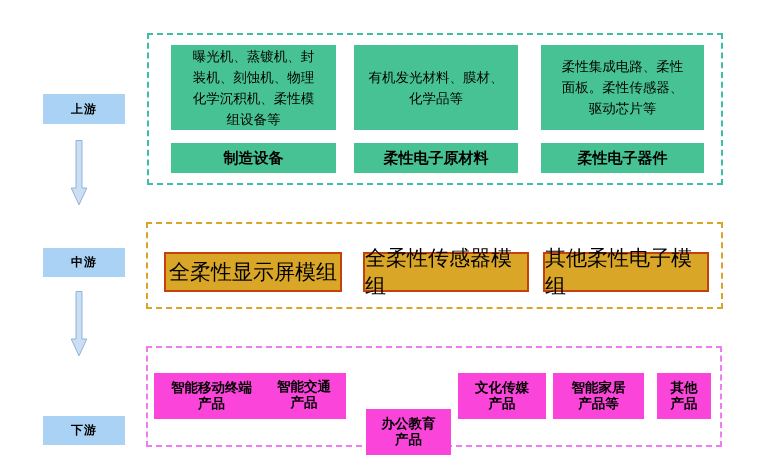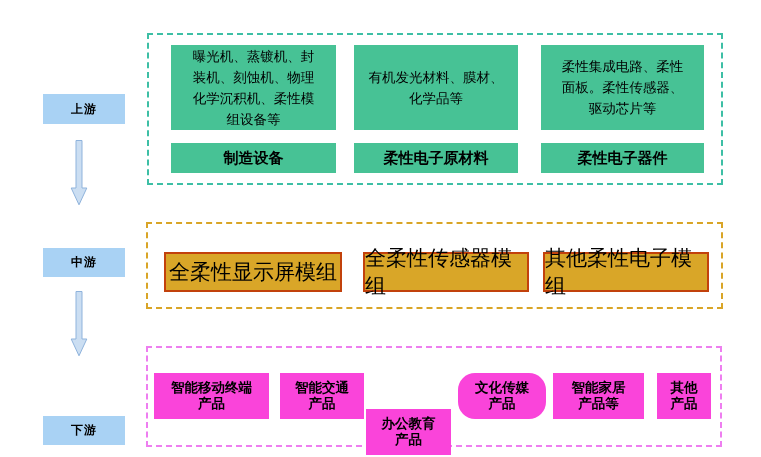--- a/index.html
+++ b/index.html
@@ -99,23 +99,23 @@
     align-items: center;
     justify-content: center;
     text-align: center;
     font-size: 13.5px;
     line-height: 16px;
     font-weight: bold;
     white-space: pre-line;
     box-sizing: border-box;
   }
   .m1 { left: 6px;   width: 115px; }
-  .m2 { left: 132px; width: 84px; }
+  .m2 { left: 114px; width: 84px; font-family: Liberation Mono, monospace; }
   .m3 { left: 218px; width: 85px; margin-top: 36px; }
-  .m4 { left: 310px; width: 88px; border-radius: 17px; }
+  .m4 { left: 310px; width: 88px; }
   .m5 { left: 405px; width: 91px; }
   .m6 { left: 509px; width: 54px; }
 </style>
 </head>
 <body>
 
 <div class="canvas">
 
   <div class="stage s1">
     <span>上游</span>

